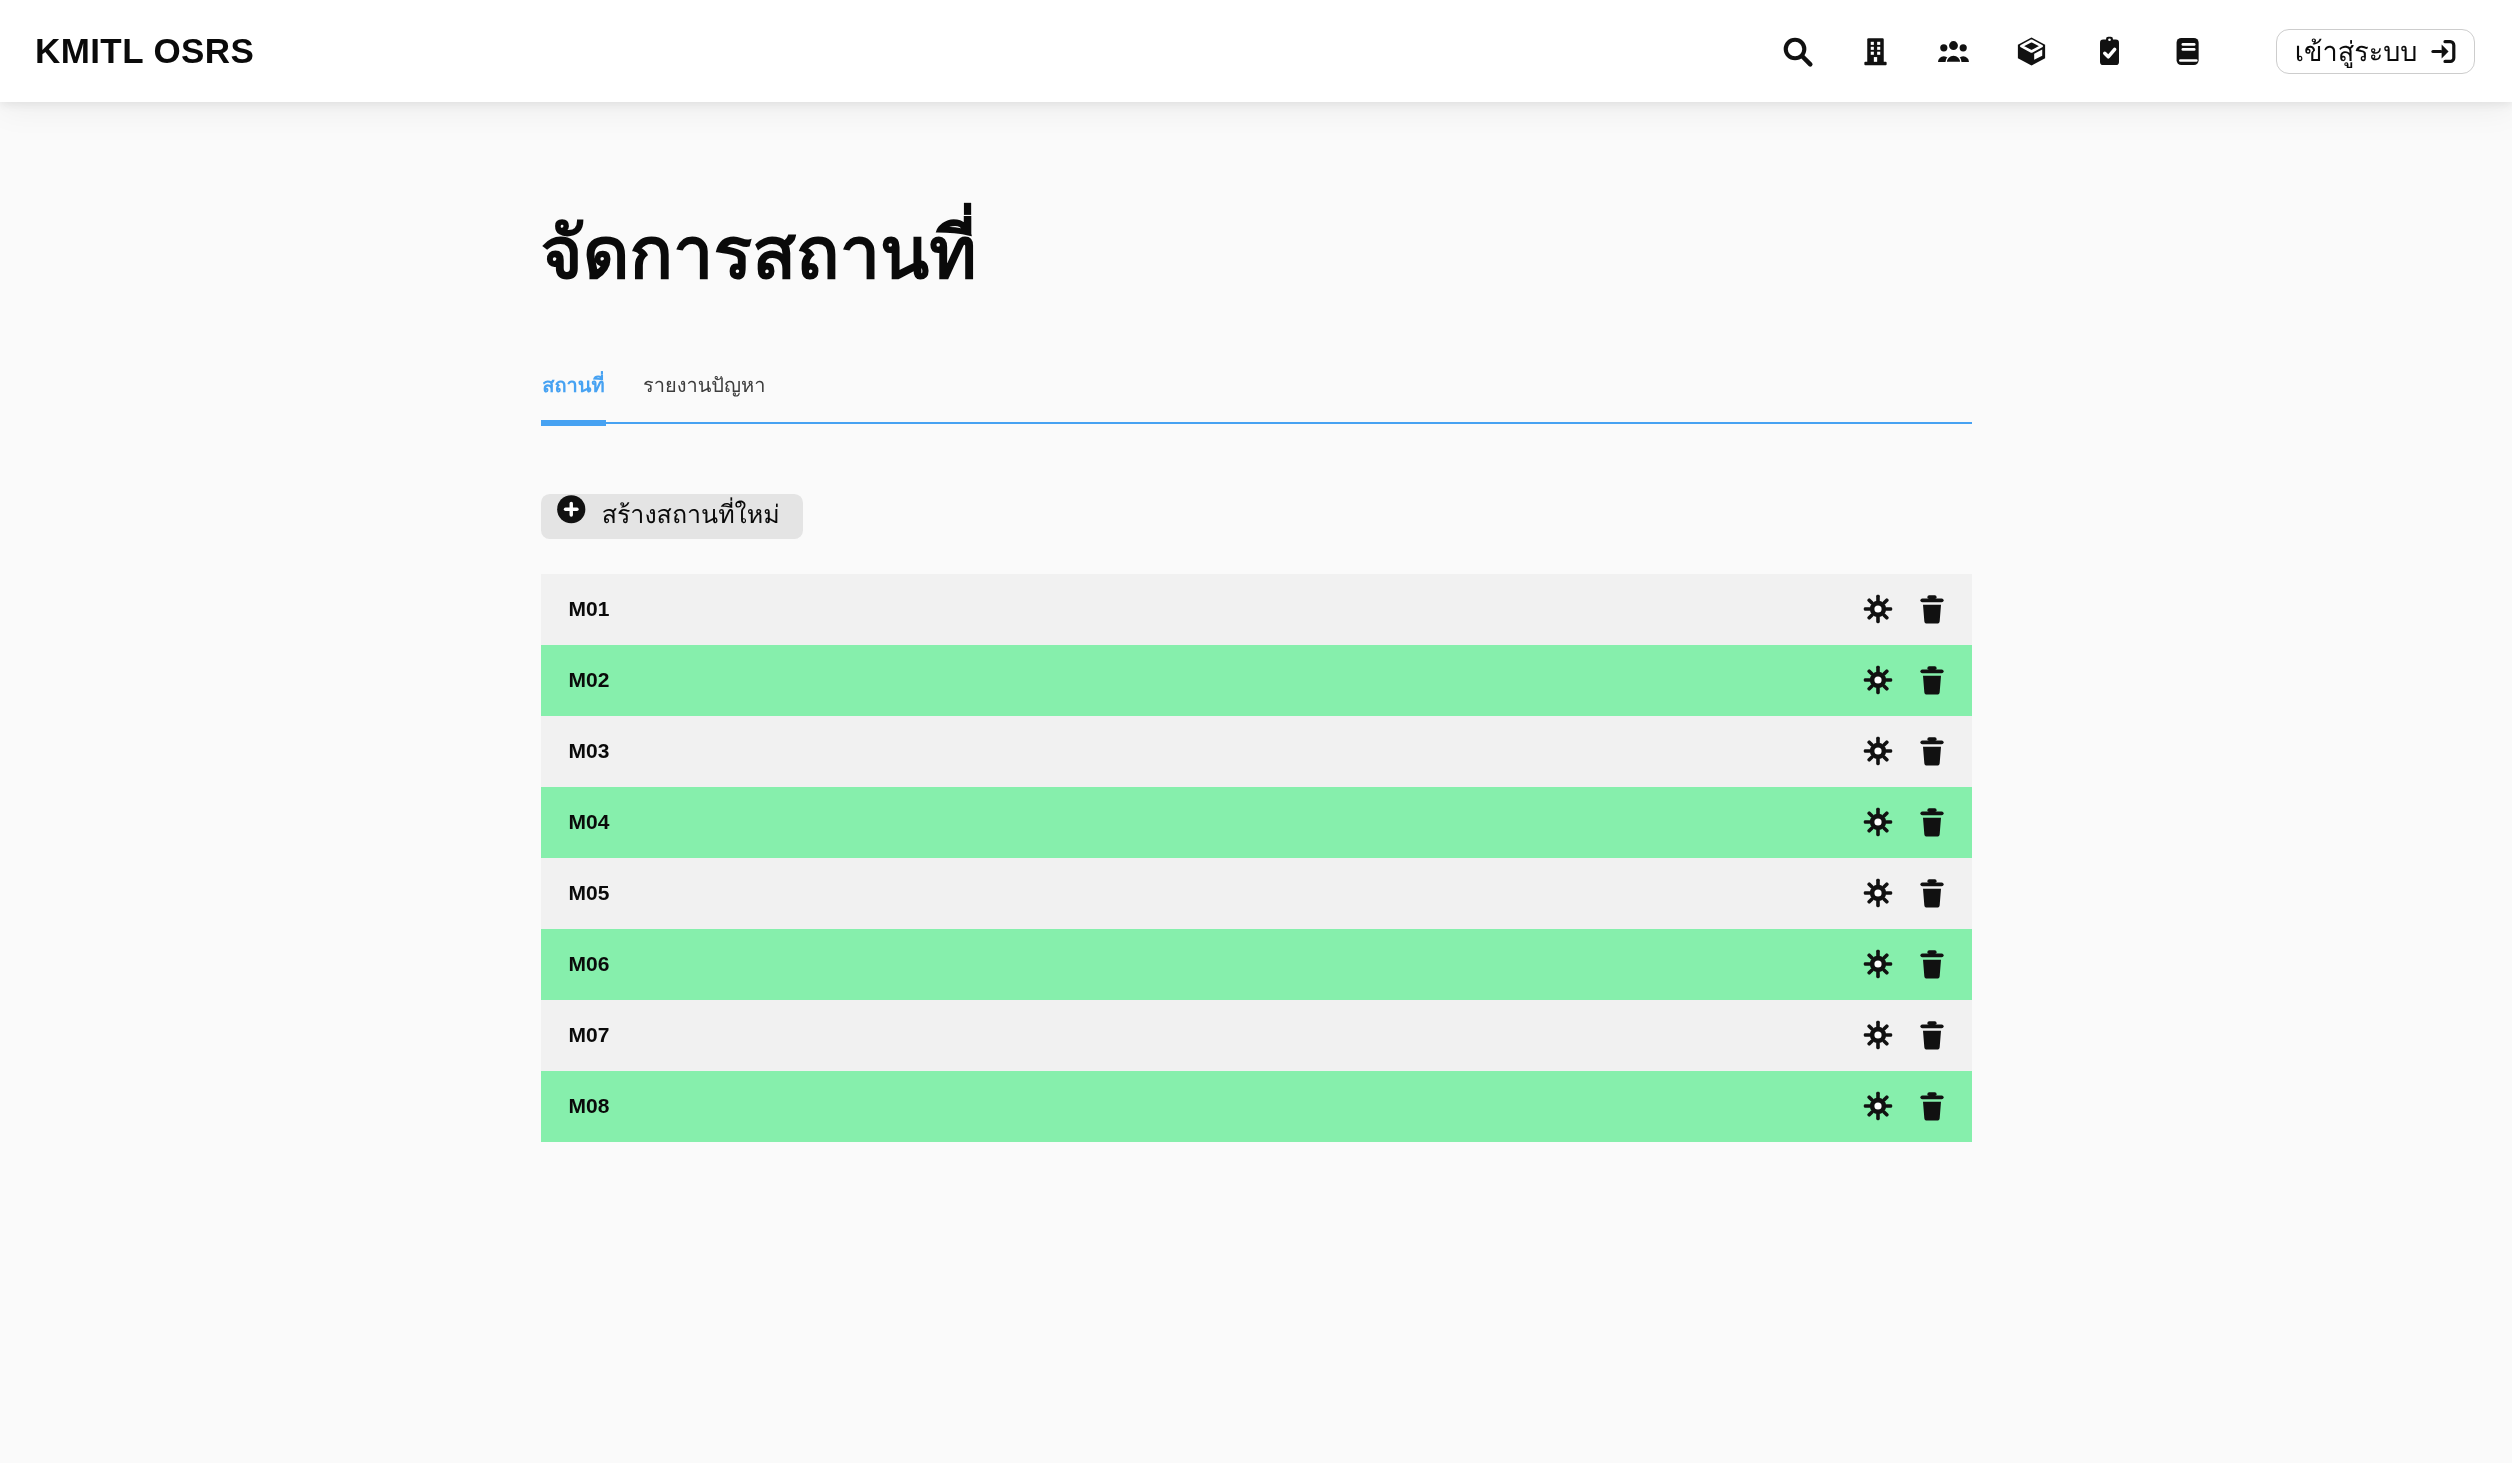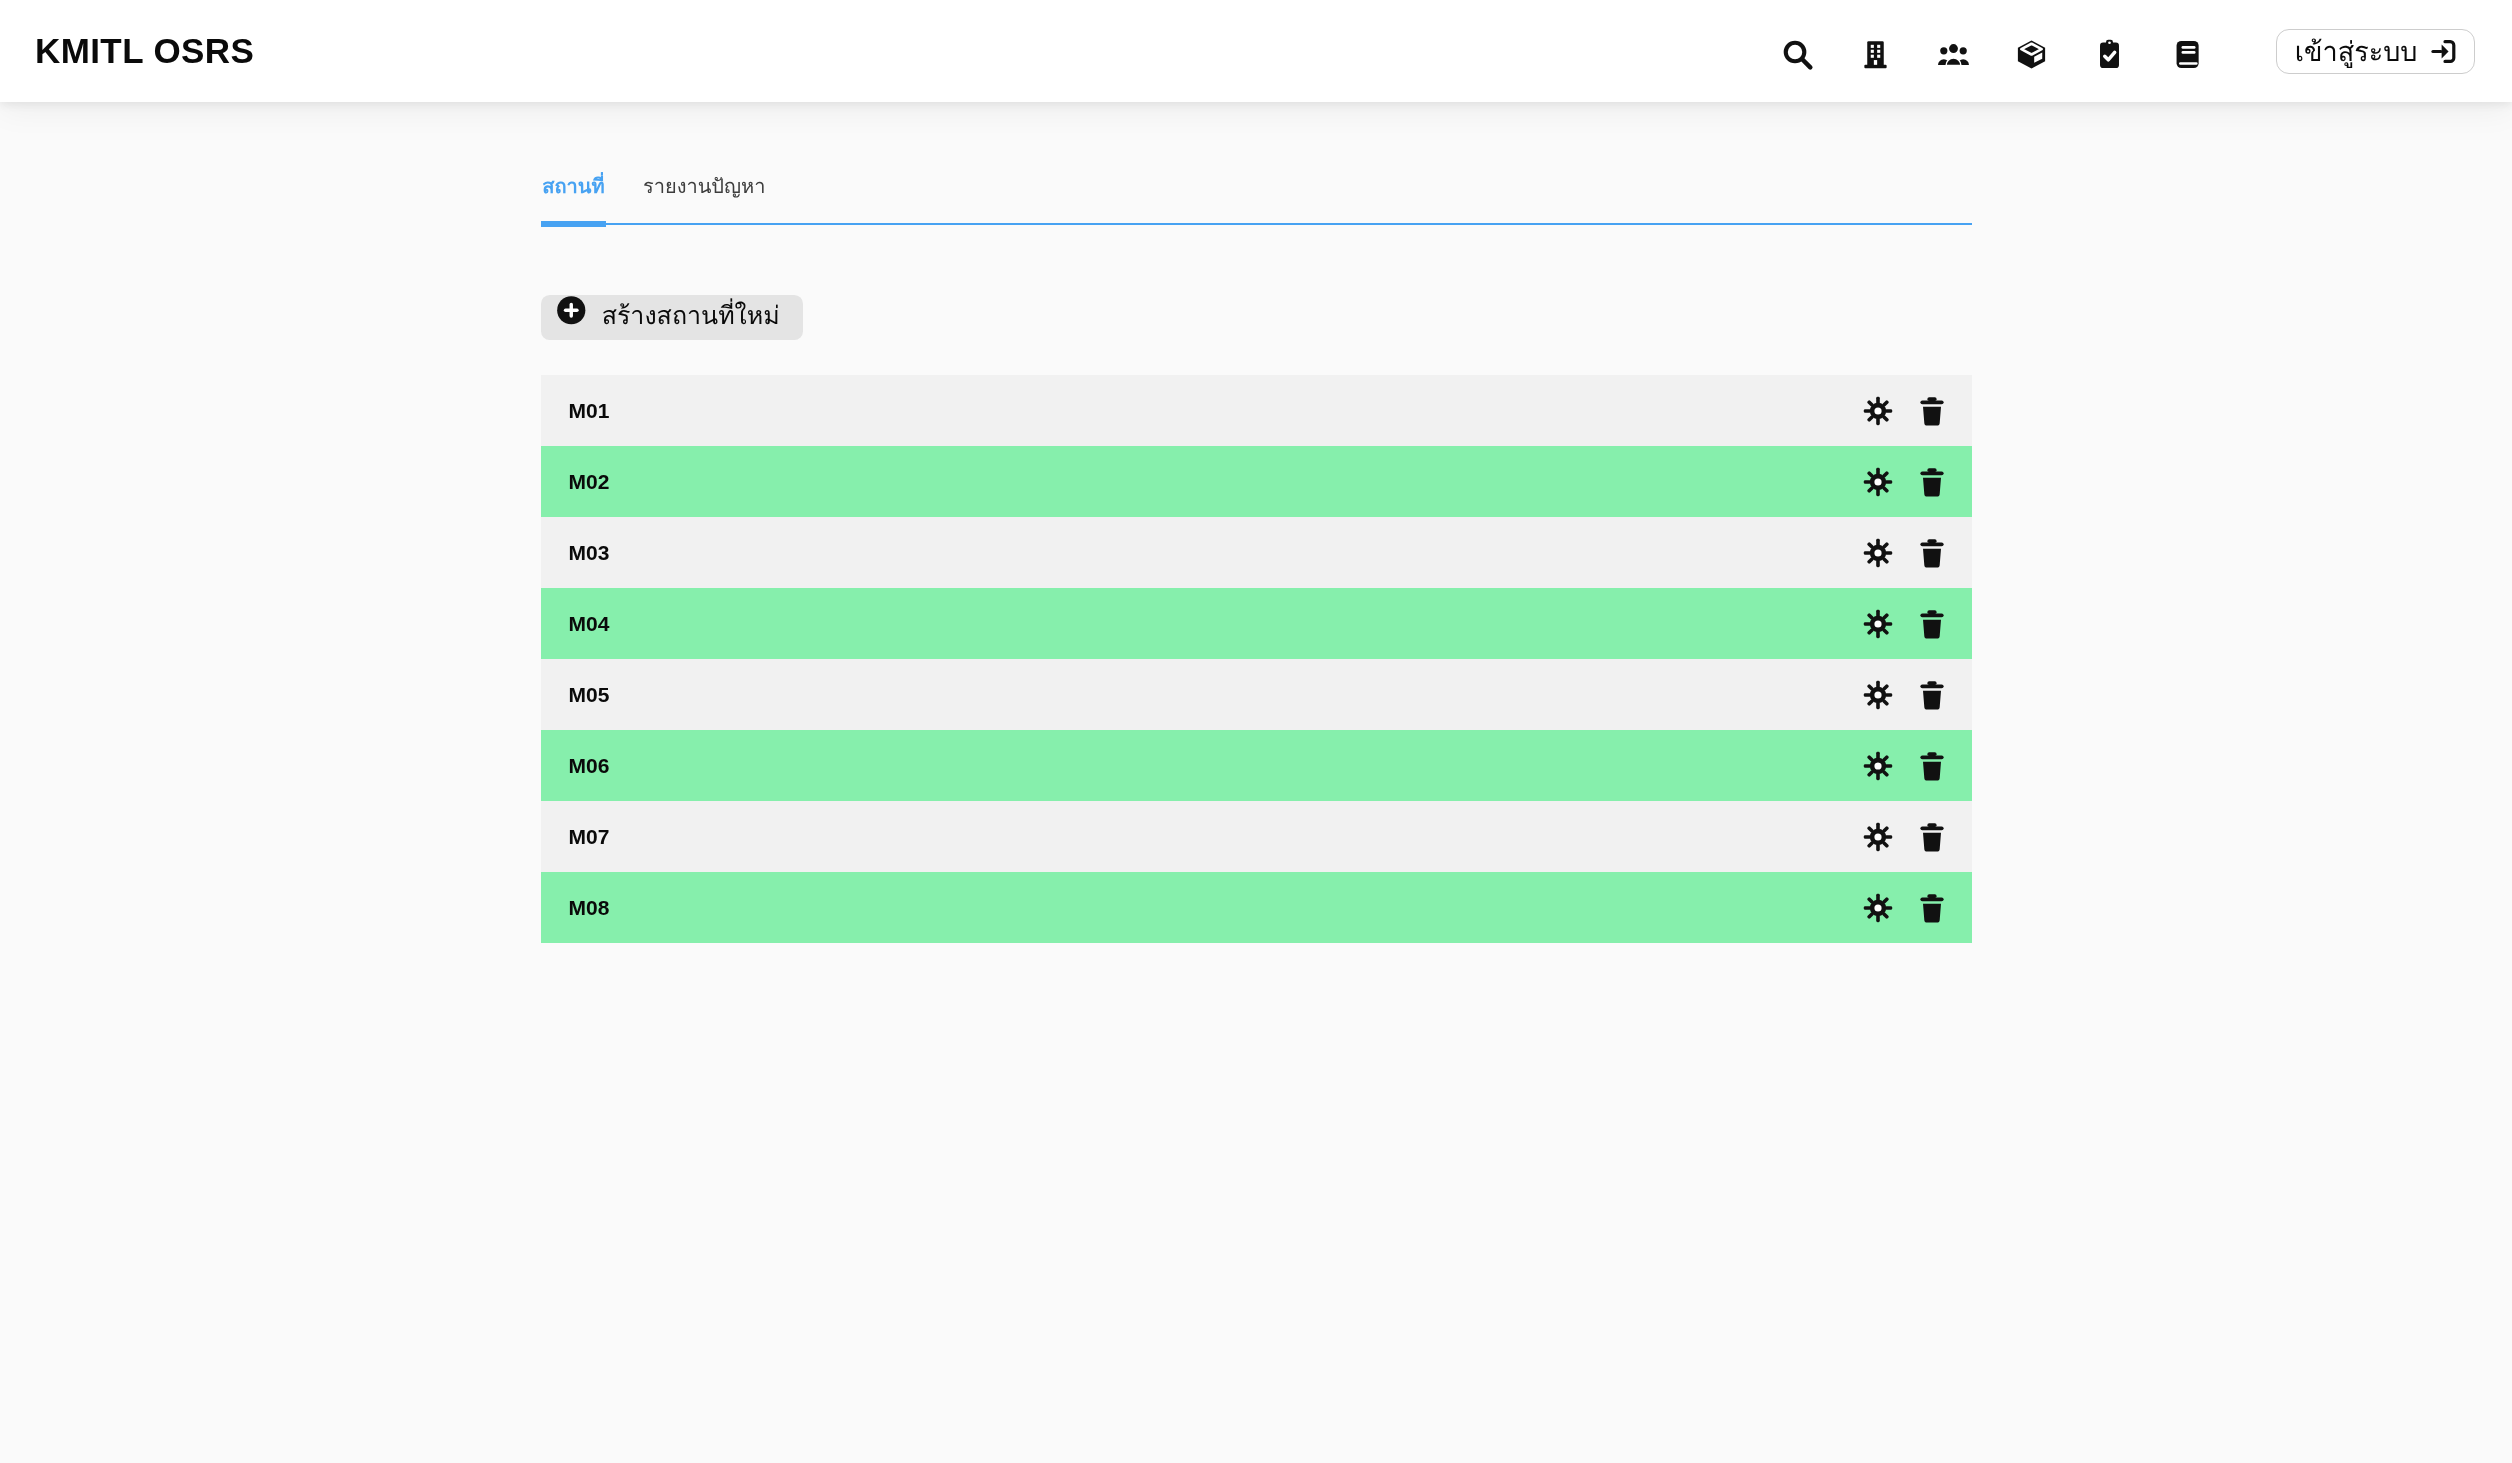--- a/index.html
+++ b/index.html
@@ -33,21 +33,21 @@
   .brand{
     font-size:35px;
     font-weight:800;
     letter-spacing:0.4px;
     color:#0a0a0a;
     white-space:nowrap;
   }
   .nav-right{
     margin-left:auto;
     display:flex;
-    align-items:flex-end;
+    align-items:center;
     gap:40px;
   }
   .nav-icon-btn{
     width:38px;height:38px;
     border:none;background:transparent;
     display:flex;align-items:center;justify-content:center;
     cursor:pointer;padding:0;
   }
   .nav-icon-btn svg{width:33px;height:33px;display:block;}
   .login-btn{
@@ -223,20 +223,21 @@
         <polygon points="6.9,3.9 11,8.05 6.9,12.2" fill="#111"></polygon>
         <path d="M8.9 2.2 h3.1 a2.1 2.1 0 0 1 2.1 2.1 v7.5 a2.1 2.1 0 0 1 -2.1 2.1 h-3.1" fill="none" stroke="#111" stroke-width="1.9" stroke-linecap="round"></path>
       </svg>
     </button>
 
   </div>
 </header>
 
 <main class="container">
 
+  <h1 class="page-title">จัดการสถานที่</h1>
 
   <nav class="tabs">
     <button class="tab active">สถานที่</button>
     <button class="tab">รายงานปัญหา</button>
   </nav>
 
   <button class="create-btn">
     <svg viewBox="0 0 16 16">
       <circle cx="8" cy="8" r="7.4" fill="#111"></circle>
       <rect x="7.1" y="4.1" width="1.8" height="7.8" rx="0.9" fill="#fff"></rect>

